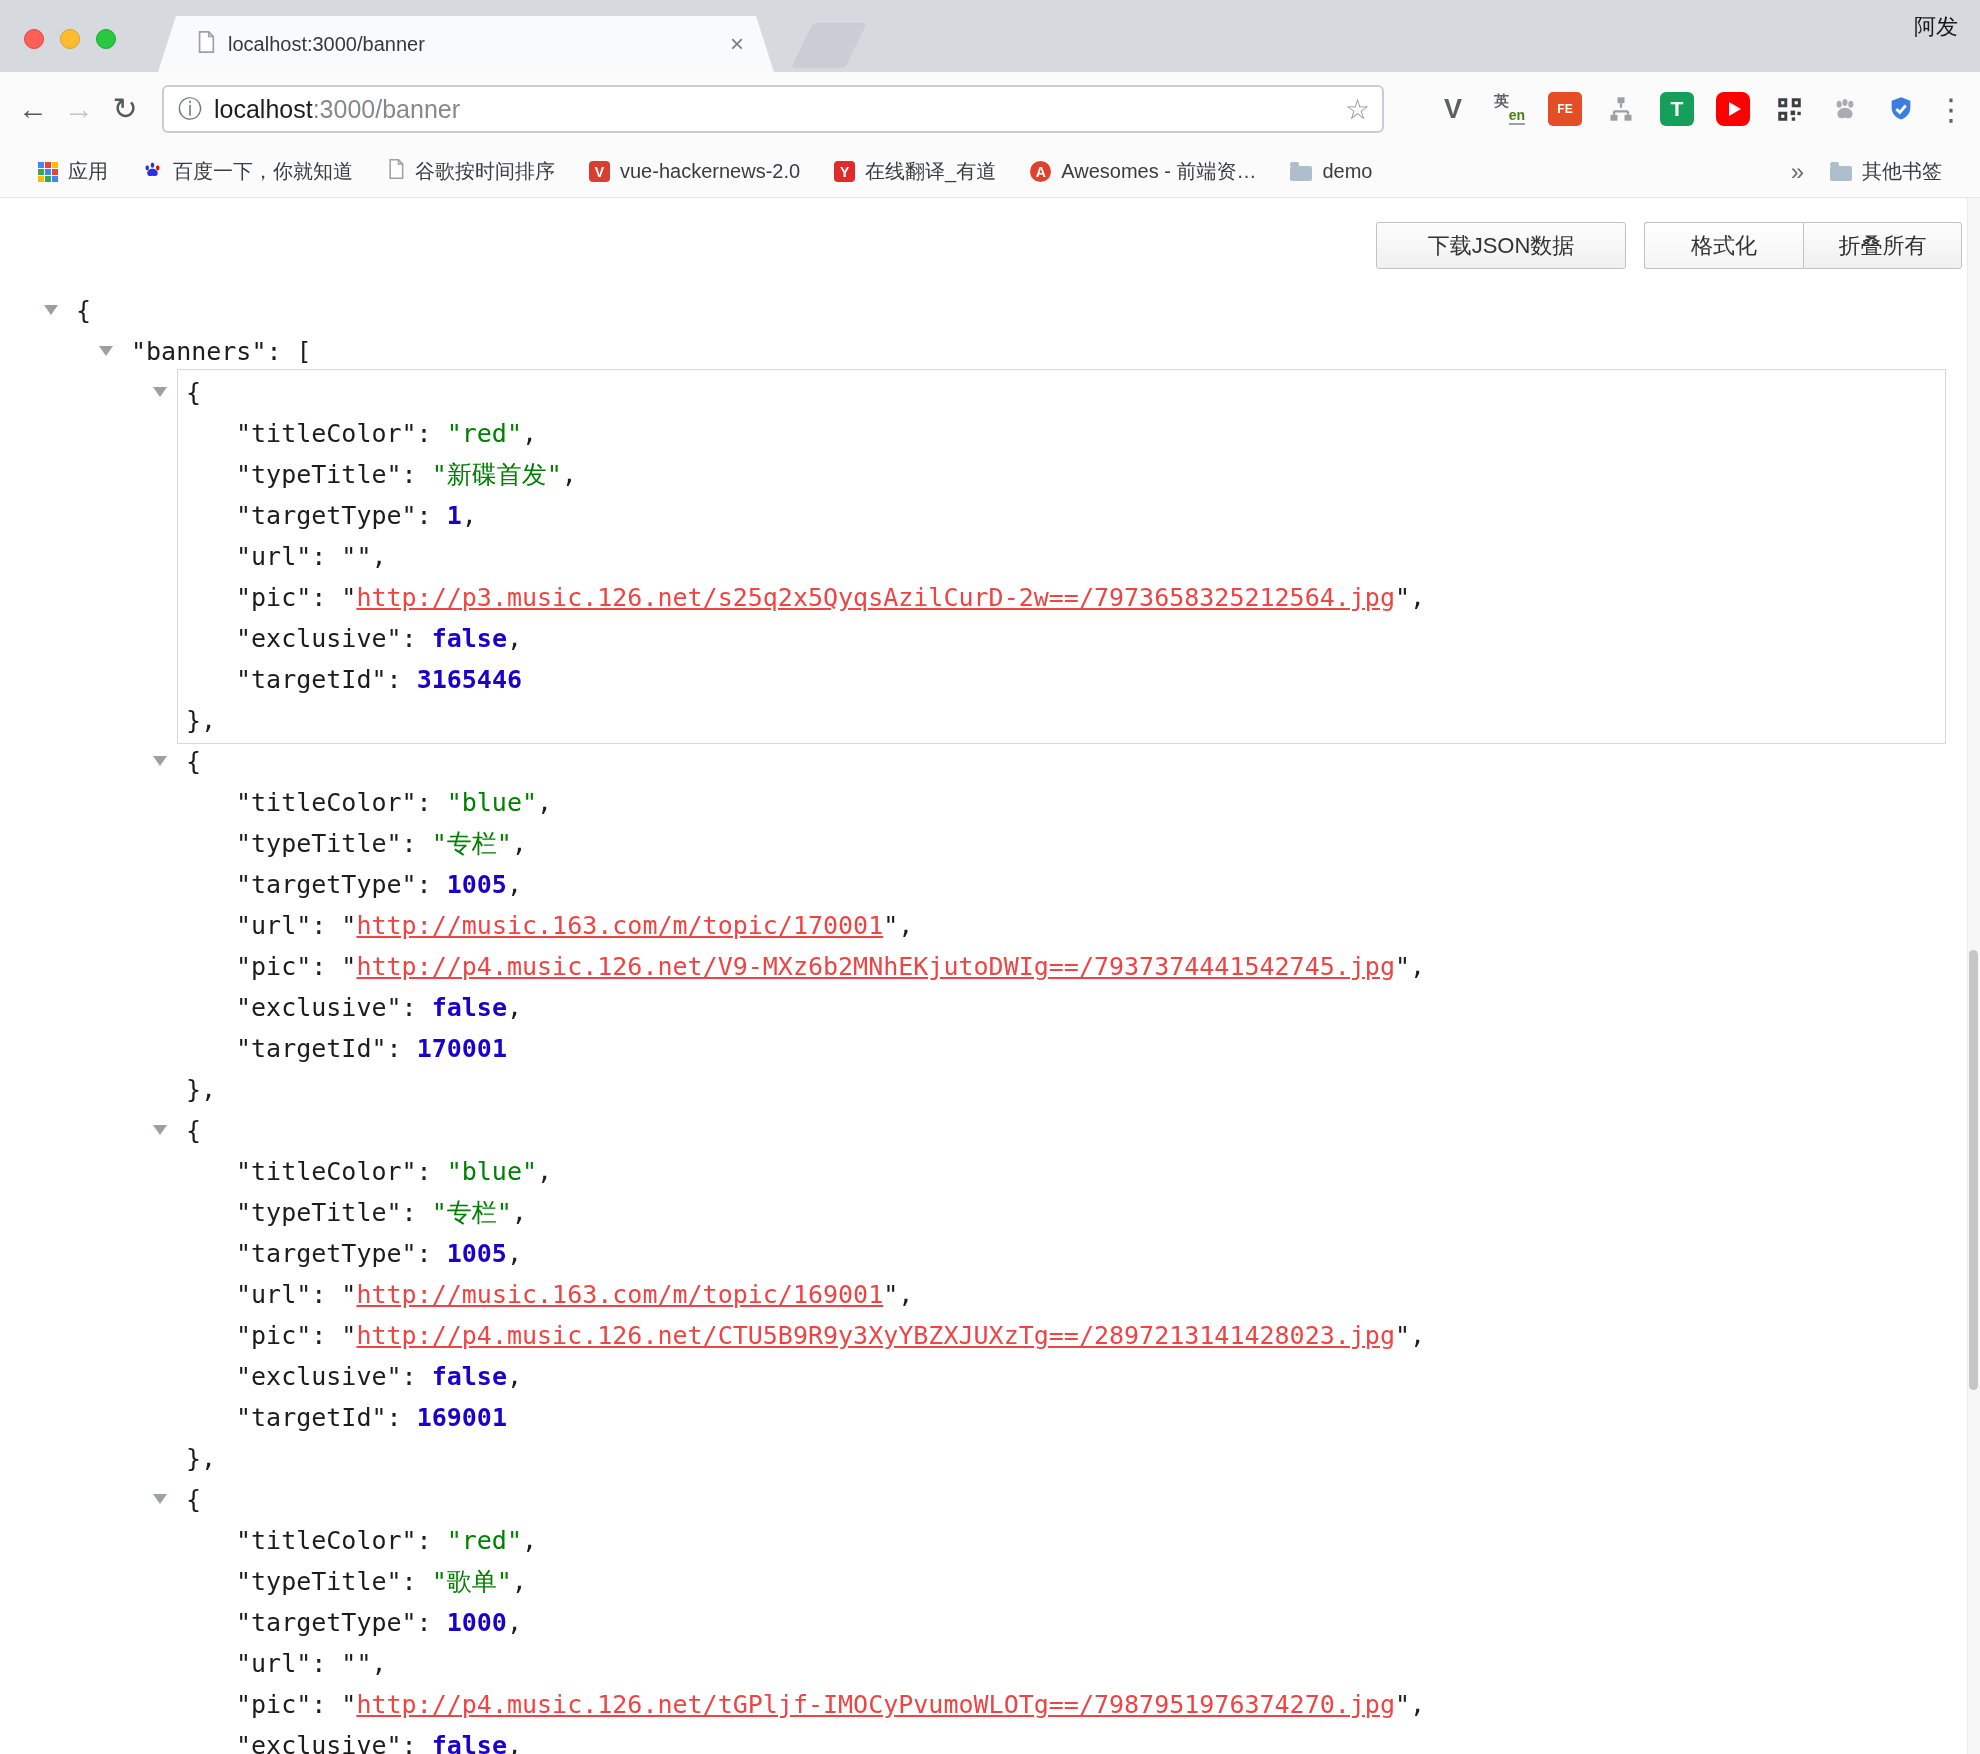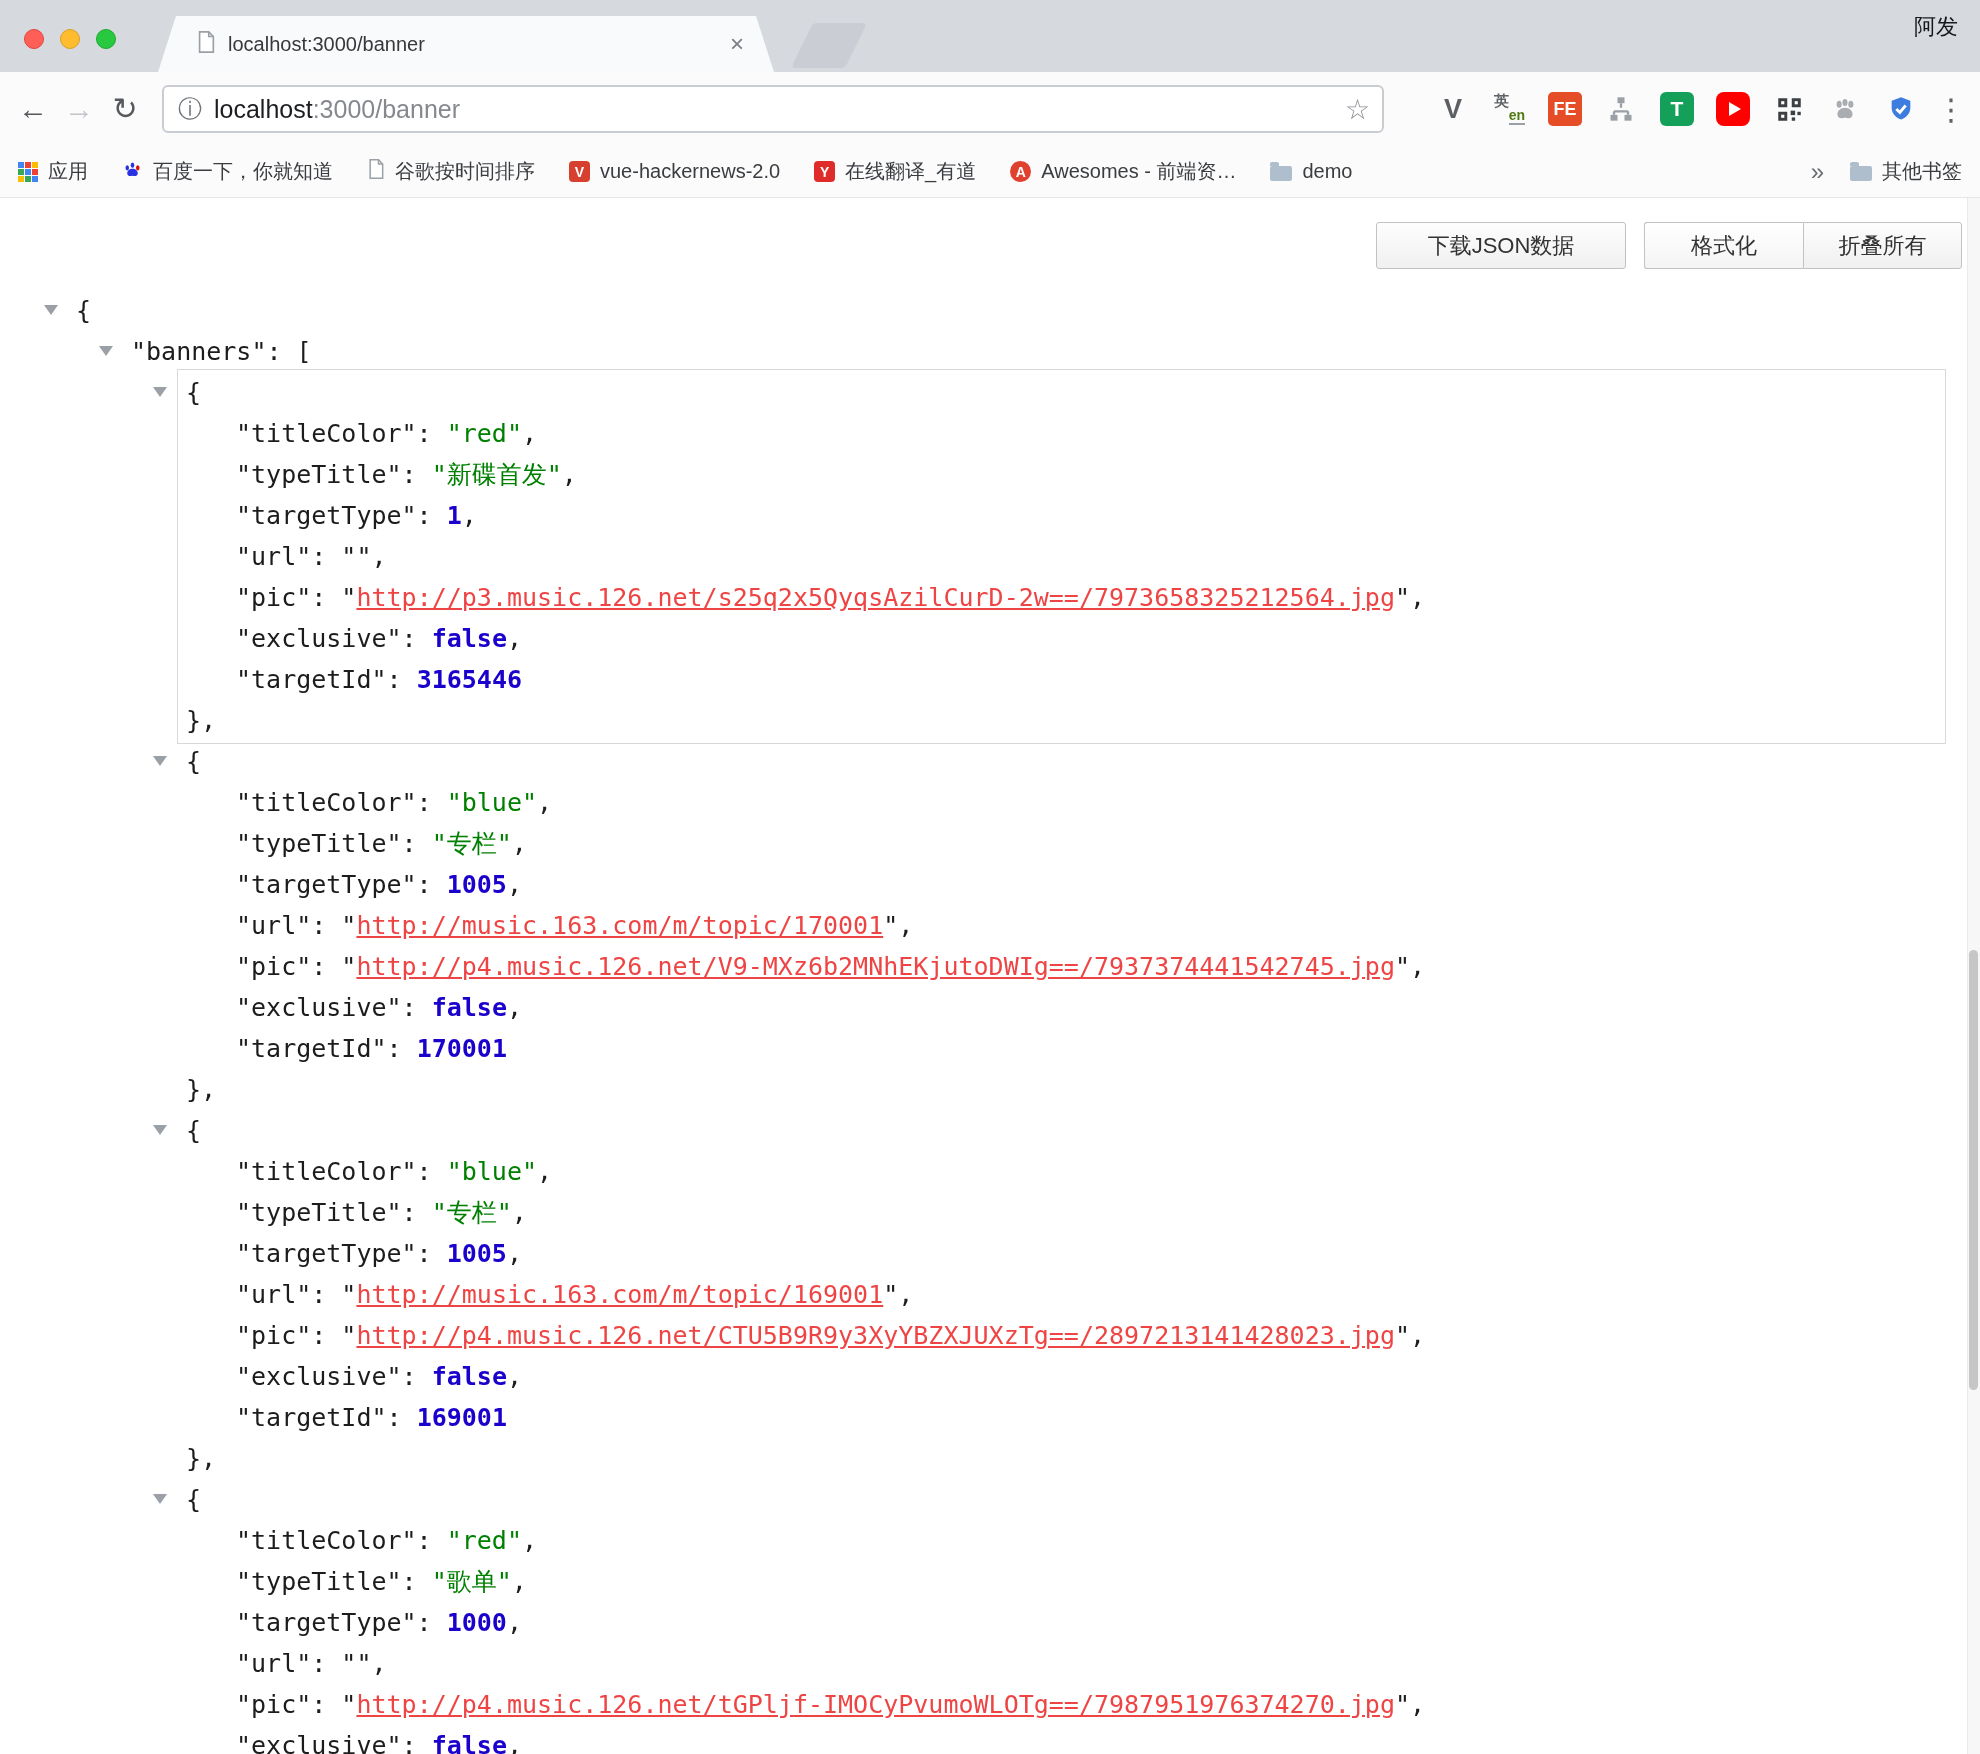--- a/index.html
+++ b/index.html
@@ -35,31 +35,31 @@
   .url .host{color:#1b1d20}
   .url .path{color:#85898e}
   .star{position:absolute;right:12px;top:50%;transform:translateY(-50%);font-size:28px;color:#8b8f94}
   .extrow{position:absolute;right:62px;top:50%;transform:translateY(-50%);
     display:flex;align-items:center;gap:22px}
   .ext{width:34px;height:34px;display:flex;align-items:center;justify-content:center;position:relative}
   .ext-v{font-size:27px;font-weight:bold;color:#5c6064}
   .ext-translate .zh{position:absolute;left:2px;top:0;font-size:15px;color:#5f6368;font-weight:bold}
   .ext-translate .en{position:absolute;right:1px;bottom:1px;font-size:14px;color:#4d7c0f;
     border-bottom:2px solid #9aa0a6;font-weight:bold;line-height:1.1}
-  .ext-fe{background:#e44d26;border-radius:5px;color:#fff;font-size:18px;font-weight:bold}
+  .ext-fe{background:#e44d26;border-radius:5px;color:#fff;font-size:12px;font-weight:bold}
   .ext-t{background:#15a05a;border-radius:6px;color:#fff;font-size:21px;font-weight:bold}
   .ext-yt{background:#ff0000;border-radius:8px}
   .ext-yt .play{width:0;height:0;border-left:12px solid #fff;border-top:7px solid transparent;
     border-bottom:7px solid transparent;margin-left:3px}
   .menu-ico{position:absolute;right:14px;top:50%;transform:translateY(-50%);
     font-size:30px;color:#5f6368;width:30px;text-align:center}
 
   
   .bmbar{height:52px;background:#fbfbfc;border-bottom:1px solid #e4e6e8;display:flex;
-    align-items:center;padding:0 18px;gap:34px;font-size:20px;color:#3a3d40}
+    align-items:center;padding:0 38px;gap:34px;font-size:20px;color:#3a3d40}
   .bm{display:flex;align-items:center;gap:10px;white-space:nowrap}
   .appsgrid{display:grid;grid-template-columns:repeat(3,6px);grid-auto-rows:6px;gap:1px}
   .appsgrid i{display:block}
   .badge{width:21px;height:21px;border-radius:4px;color:#fff;font-size:14px;font-weight:bold;
     display:flex;align-items:center;justify-content:center}
   .badge.v{background:#d7402f}
   .badge.y{background:#e02b2b}
   .badge.a{background:#e0412f;border-radius:50%}
   .folder{position:relative;width:22px;height:15px;background:#aebecd;border-radius:2px;margin-top:4px}
   .folder:before{content:"";position:absolute;left:0;top:-4px;width:9px;height:4px;

